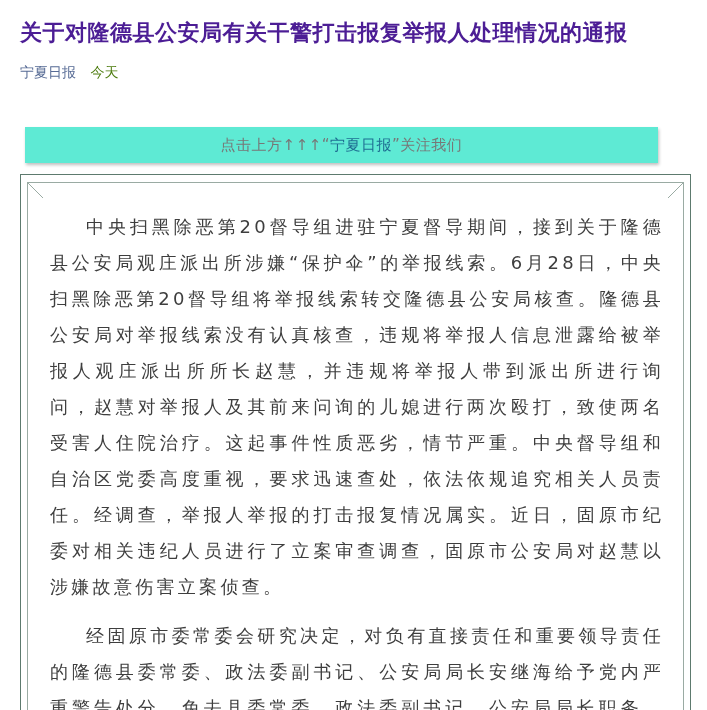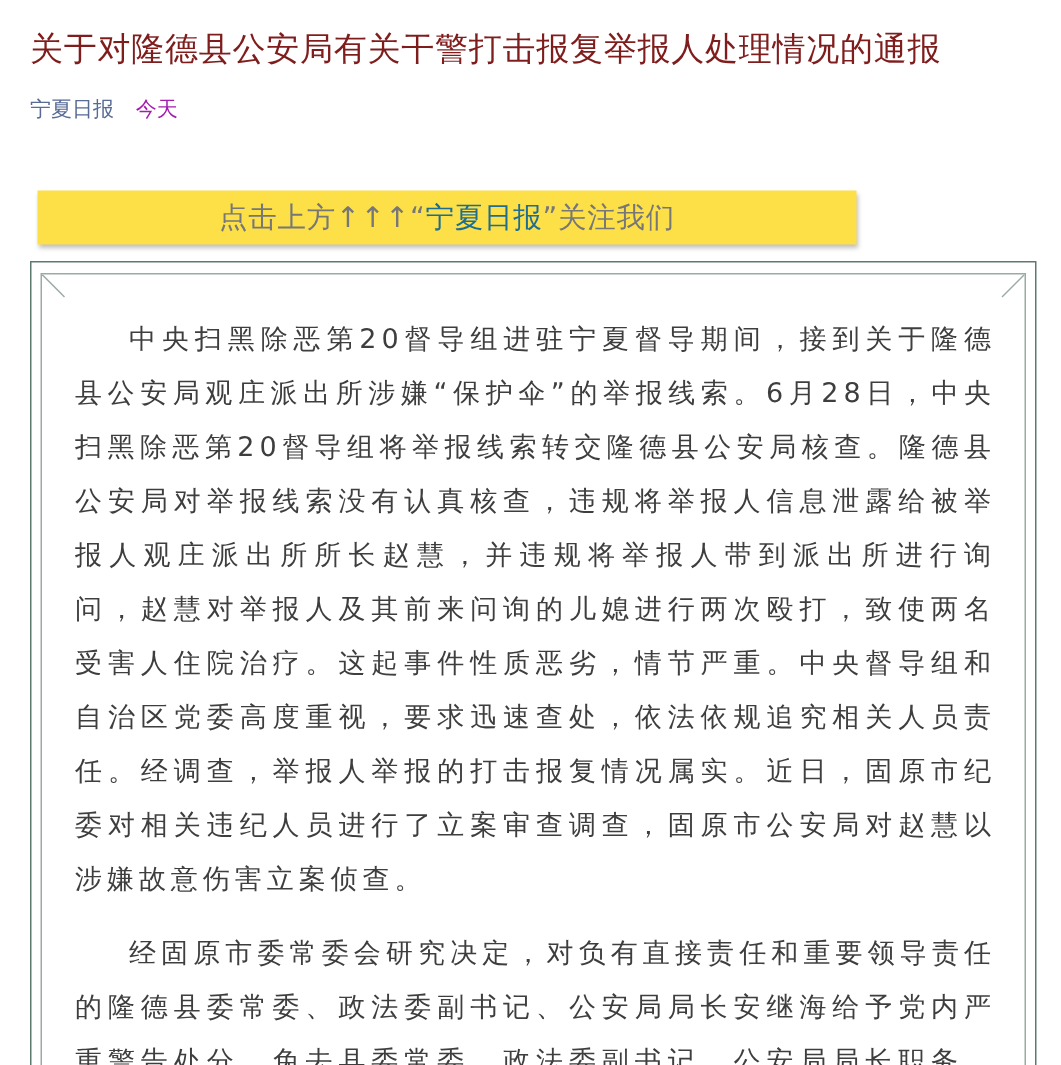--- a/index.html
+++ b/index.html
@@ -1,25 +1,25 @@
 <!DOCTYPE html>
 <html><head>
 <meta charset="utf-8">
 <style>
   html, body { margin: 0; padding: 0; background: #ffffff; }
   body { width: 707px; height: 710px; overflow: hidden; position: relative;
          font-family: "DejaVu Sans", "Liberation Sans", sans-serif; }
-  .title { position: absolute; left: 20px; top: 18px; font-size: 22px; color: #7f1d1d;
-           letter-spacing: 0.5px; white-space: nowrap; }
+  .title { position: absolute; left: 20px; top: 18px; font-size: 22px; color: #4c1d95;
+           letter-spacing: 0.5px; white-space: nowrap; font-weight: bold; }
   .meta { position: absolute; left: 20px; top: 64px; font-size: 14px; }
   .meta .src { color: #576b95; }
-  .meta .time { color: #a21caf; margin-left: 10px; }
-  .banner { position: absolute; left: 25px; top: 127px; width: 546px; height: 36px;
-            background: #fde047; box-shadow: 1px 2px 3px rgba(0,0,0,0.25);
-            text-align: center; line-height: 36px; font-size: 19px; color: #777;
+  .meta .time { color: #4d7c0f; margin-left: 10px; }
+  .banner { position: absolute; left: 25px; top: 127px; width: 633px; height: 36px;
+            background: #5eead4; box-shadow: 1px 2px 3px rgba(0,0,0,0.25);
+            text-align: center; line-height: 36px; font-size: 15px; color: #777;
             letter-spacing: 0.5px; }
   .banner .hl { color: #1f6e92; }
   .box-outer { position: absolute; left: 20px; top: 174px; width: 671px; height: 560px;
                border: 1.5px solid #5d7a6e; box-sizing: border-box; }
   .box-inner { position: absolute; left: 27px; top: 182px; width: 657px; height: 560px;
                border: 1px solid #9aaba3; box-sizing: border-box; }
   .corner { position: absolute; }
   .content { position: absolute; left: 37px; top: 196px; width: 640px;
              font-size: 18px; color: #3e3e3e; line-height: 36px; letter-spacing: 3.3px;
              text-align: justify; }

